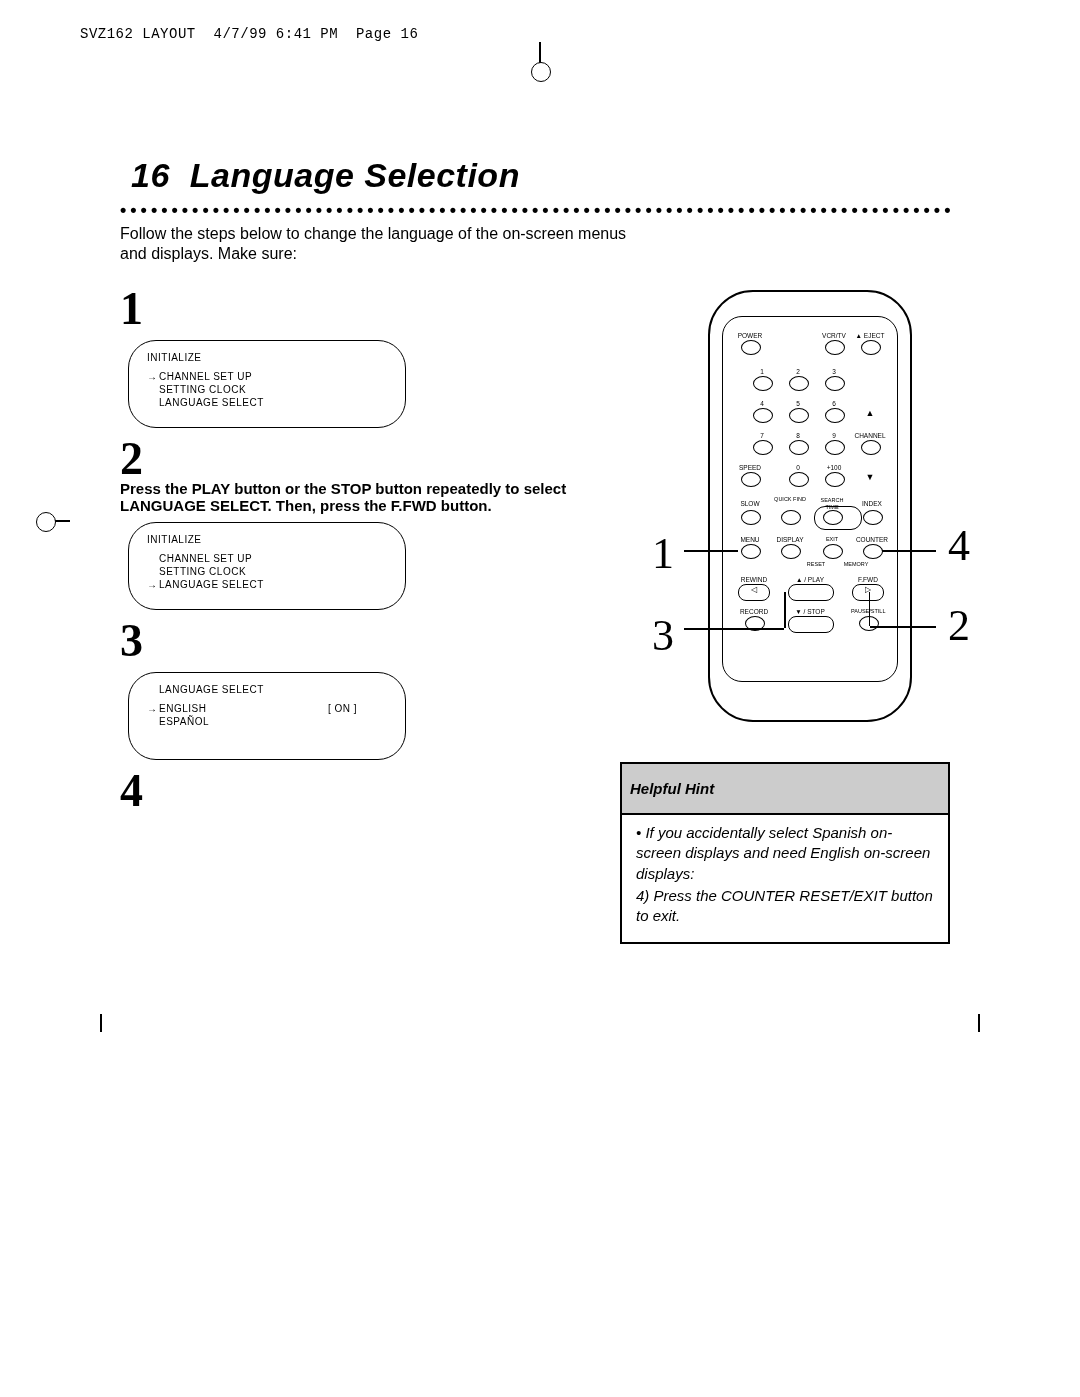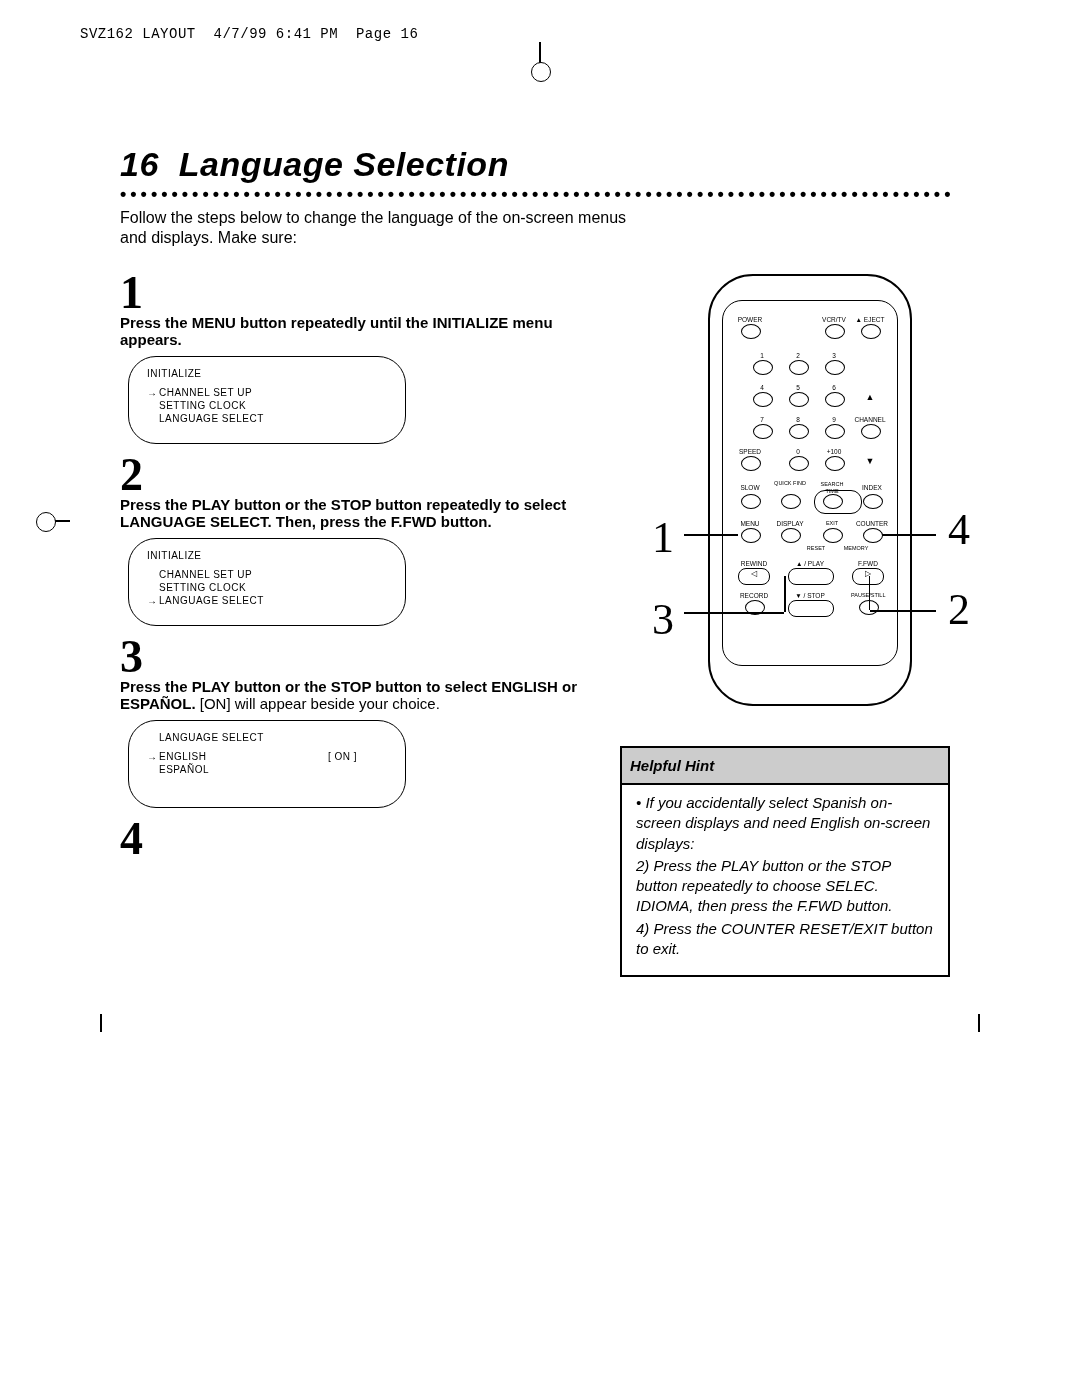--- a/index.html
+++ b/index.html
@@ -9,21 +9,21 @@
   .crop-top:before{content:"";position:absolute;left:14px;top:0;width:2px;height:30px;background:#000}
   .crop-top:after{content:"";position:absolute;left:6px;top:20px;width:18px;height:18px;border:1.5px solid #000;border-radius:50%;background:#fff}
   .crop-side{position:absolute;top:50%;width:30px;height:30px;transform:translateY(-50%)}
   .crop-side.left{left:40px}
   .crop-side:before{content:"";position:absolute;top:14px;left:0;width:30px;height:2px;background:#000}
   .crop-side:after{content:"";position:absolute;top:6px;width:18px;height:18px;border:1.5px solid #000;border-radius:50%;background:#fff}
   .crop-side.left:after{left:-4px}
   .crop-bot{position:absolute;bottom:10px;width:2px;height:18px;background:#000}
   .crop-bot.l{left:100px}.crop-bot.r{right:100px}
   .content{position:absolute;top:145px;left:120px;right:130px}
-  .title{font-size:34px;font-style:italic;font-weight:700;letter-spacing:.5px;margin:0}
+  .title{font-size:34px;font-style:italic;font-weight:700;letter-spacing:.5px;margin:11px}
   .dots{letter-spacing:4px;font-size:18px;font-weight:700;line-height:8px;margin:6px 0 10px;white-space:nowrap;overflow:hidden}
   .intro{font-size:16px;max-width:520px;line-height:1.25}
   .bullet-row{display:flex;align-items:flex-start;gap:8px;margin-top:4px}
   .dot{display:inline-block;width:10px;height:10px;border-radius:50%;background:#000;flex:0 0 auto;margin-top:5px}
 
   .cols{display:flex;gap:30px;margin-top:16px}
   .left{width:470px}
   .right{flex:1;position:relative}
 
   .step-num{font-size:46px;font-weight:700;font-family:"Times New Roman",serif;margin:0;line-height:1;margin-top:6px}
@@ -37,21 +37,21 @@
   
   .remote-wrap{position:relative;margin-left:auto;margin-right:10px;margin-top:10px;width:260px}
   .remote{width:200px;height:428px;border:2.5px solid #000;border-radius:45px;margin:0 auto;position:relative;background:#fff}
   .remote-inner{position:absolute;inset:24px 12px 38px 12px;border:1.5px solid #000;border-radius:20px}
   .rbtn{position:absolute;width:18px;height:13px;border:1.3px solid #000;border-radius:50%;background:#fff}
   .rlbl{position:absolute;font-size:6.5px;text-align:center;width:34px;transform:translateX(-50%)}
   .big-num{position:absolute;font-size:44px;font-weight:400;font-family:"Times New Roman",serif}
   .lead{position:absolute;background:#000}
 
   .hint{border:2px solid #000;margin-top:40px;font-size:15px;font-style:italic;padding:0}
-  .hint-title{background:#ccc;border-bottom:2px solid #000;font-weight:700;text-align:left;padding:9px 8px}
+  .hint-title{background:#ccc;border-bottom:2px solid #000;font-weight:700;text-align:left;padding:16px 8px}
   .hint-body{padding:8px 14px 14px;line-height:1.35}
   .hint-body div{margin-bottom:2px}
 </style>
 </head>
 <body>
 <div class="page">
 
   <div class="slug">
     <span>SVZ162 LAYOUT</span>&nbsp;&nbsp;<span>4/7/99 6:41 PM</span>&nbsp;&nbsp;<span>Page 16</span>
   </div>
@@ -67,43 +67,39 @@
     </h1>
     <div class="dots">••••••••••••••••••••••••••••••••••••••••••••••••••••••••••••••••••••••••••••••••••••••••••••••••••••••••••••••••••••</div>
 
     <div class="intro">Follow the steps below to change the language of the on-screen menus and displays. Make sure:</div>
 
     <div class="cols">
 
       <div class="left">
 
         <p class="step-num">1</p>
-        <div class="step-text">Press the MENU button repeatedly until the INITIALIZE menu appears.</div>
         <div class="osd">
           <div class="osd-title">INITIALIZE</div>
           <div class="line"><span class="arrow">→</span><span>CHANNEL SET UP</span></div>
           <div class="line"><span class="arrow"></span><span>SETTING CLOCK</span></div>
           <div class="line"><span class="arrow"></span><span>LANGUAGE SELECT</span></div>
         </div>
 
         <p class="step-num">2</p>
         <div class="step-text">
           <span>Press the PLAY button or the STOP button repeatedly to select LANGUAGE SELECT. Then, press the F.FWD button.</span>
         </div>
         <div class="osd">
           <div class="osd-title">INITIALIZE</div>
           <div class="line"><span class="arrow"></span><span>CHANNEL SET UP</span></div>
           <div class="line"><span class="arrow"></span><span>SETTING CLOCK</span></div>
           <div class="line"><span class="arrow">→</span><span>LANGUAGE SELECT</span></div>
         </div>
 
         <p class="step-num">3</p>
-        <div class="step-text">
-          <span>Press the PLAY button or the STOP button to select ENGLISH or ESPAÑOL.</span> <span class="plain">[ON] will appear beside your choice.</span>
-        </div>
         <div class="osd">
           <div class="osd-title" style="text-align:left;padding-left:12px">LANGUAGE SELECT</div>
           <div class="line"><span class="arrow">→</span><span>ENGLISH</span><span style="float:right;margin-right:30px">[ ON ]</span></div>
           <div class="line"><span class="arrow"></span><span>ESPAÑOL</span></div>
           <div class="line">&nbsp;</div>
         </div>
 
         <p class="step-num">4</p>
       </div>
 
@@ -194,20 +190,19 @@
           <div class="lead" style="top:260px;right:4px;width:54px;height:1.5px"></div>
           <div class="big-num" style="top:310px;right:-30px">2</div>
           <div class="lead" style="top:336px;right:4px;width:66px;height:1.5px"></div>
           <div class="lead" style="top:302px;right:70px;width:1.5px;height:34px"></div>
         </div>
 
         <div class="hint">
           <div class="hint-title">Helpful Hint</div>
           <div class="hint-body">
             <div>• <span>If you accidentally select Spanish on-screen displays and need English on-screen displays:</span></div>
-            <div>2) Press the PLAY button or the STOP button repeatedly to choose SELEC. IDIOMA, then press the F.FWD button.</div>
             <div>4) Press the COUNTER RESET/EXIT button to exit.</div>
           </div>
         </div>
       </div>
     </div>
   </div>
 </div>
 
 </body></html>

